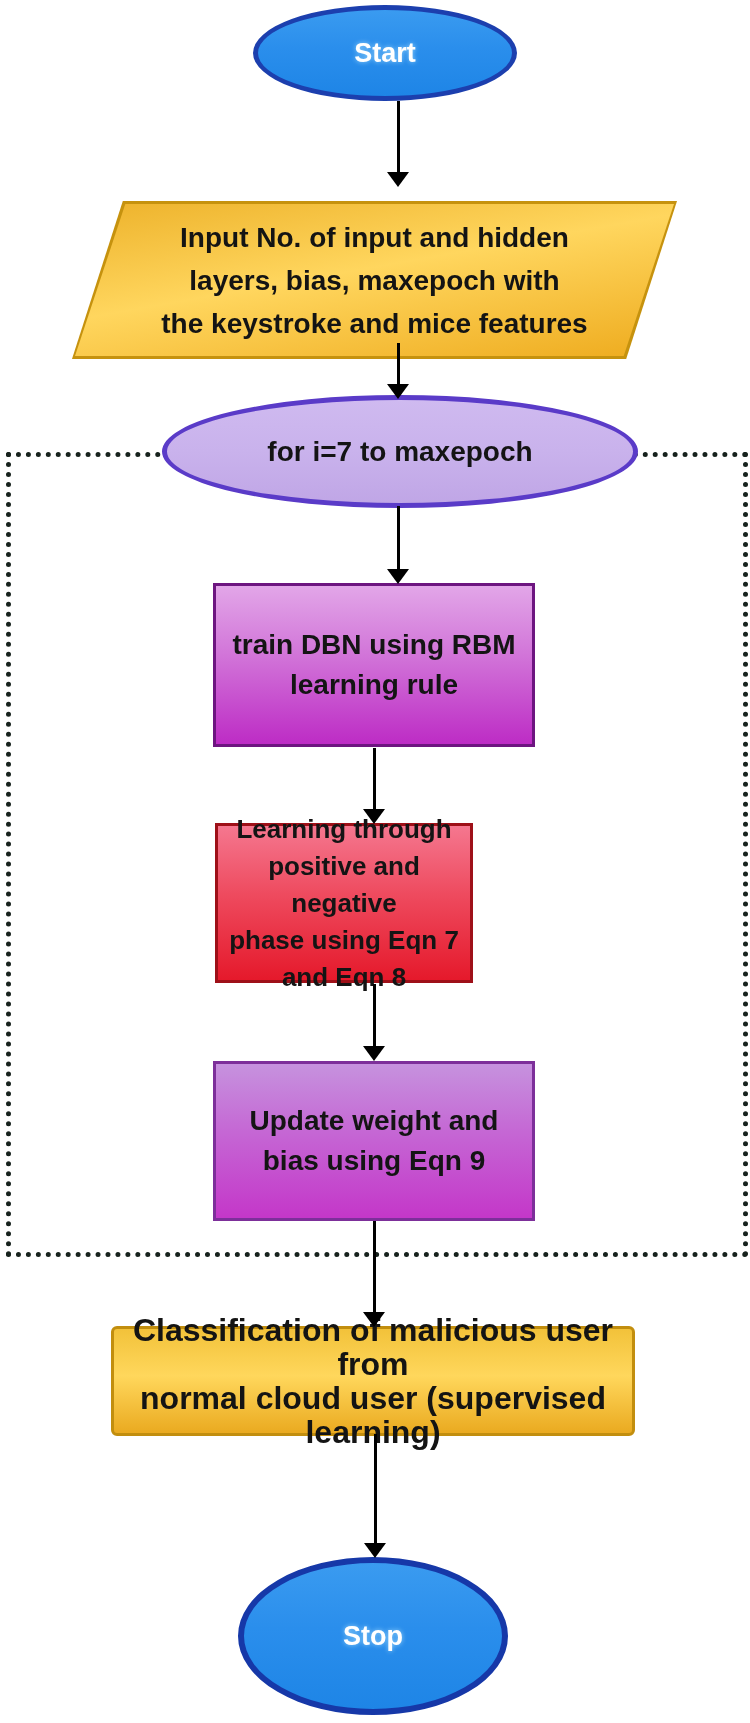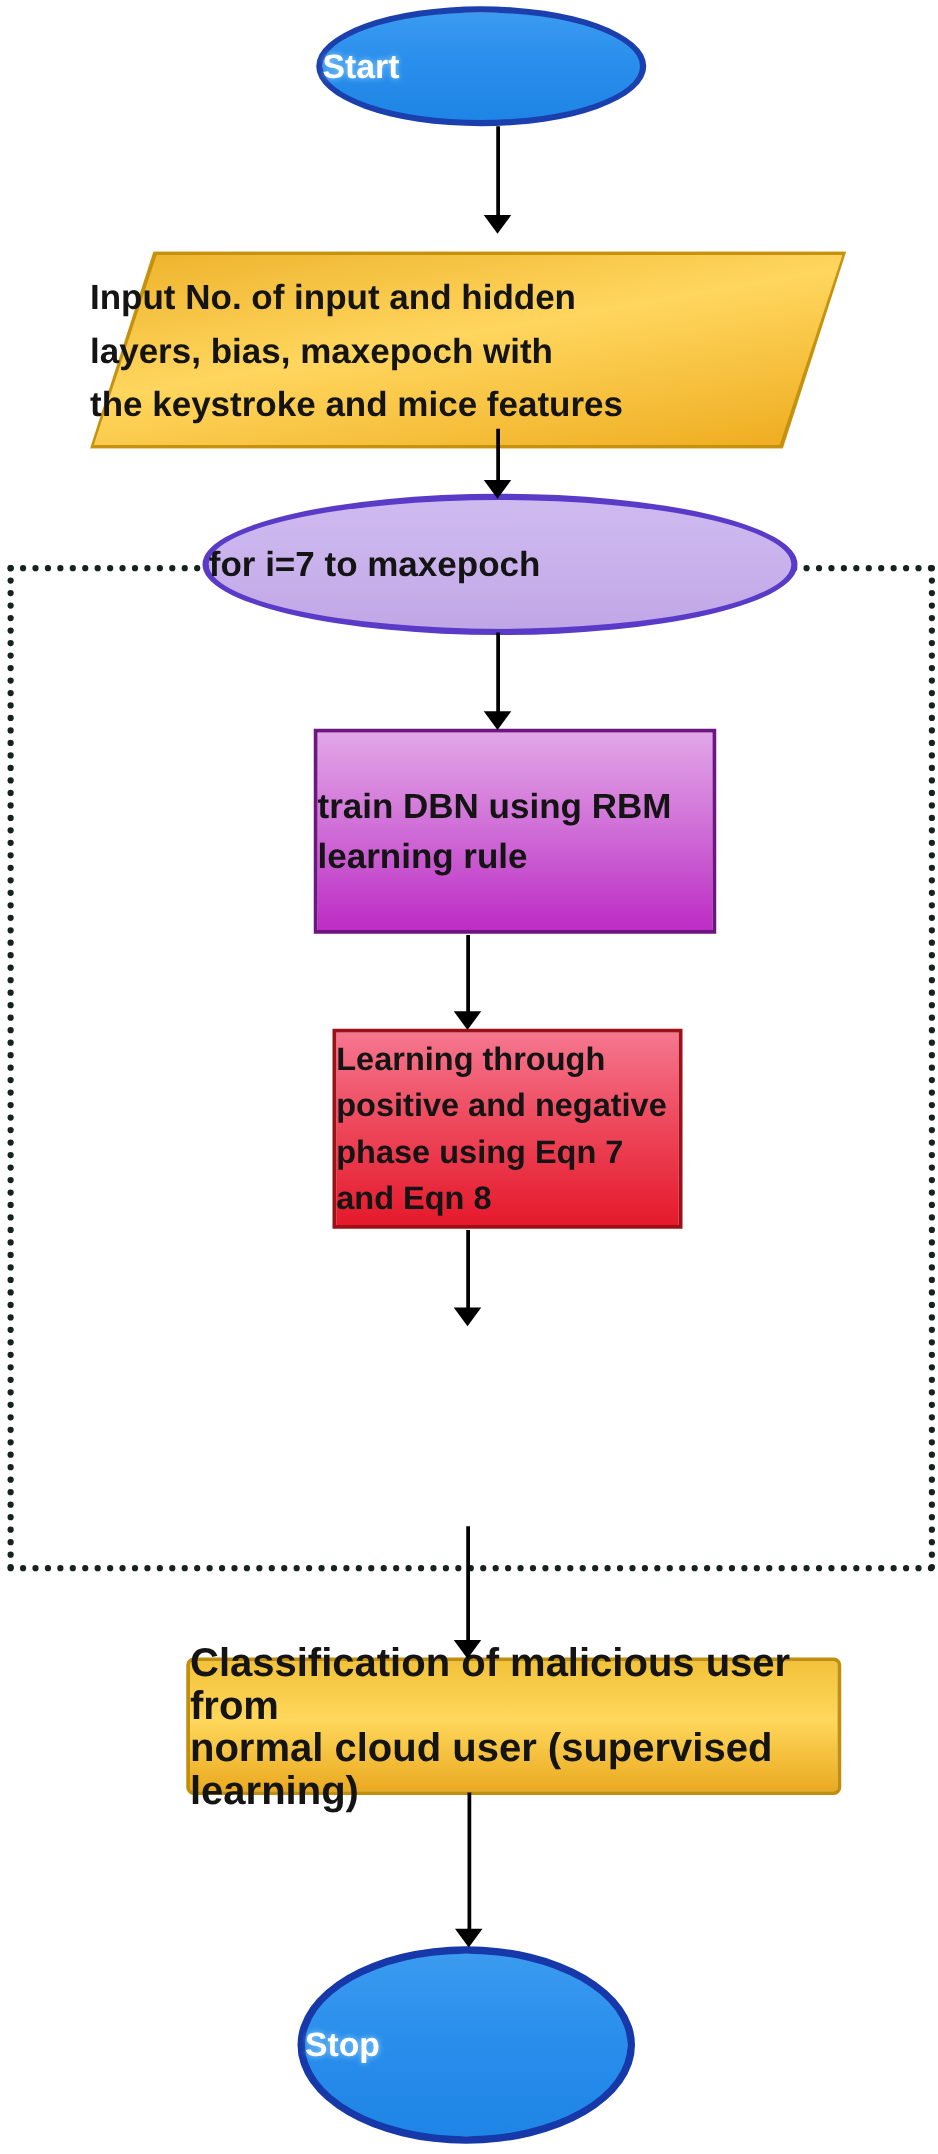--- a/index.html
+++ b/index.html
@@ -5,25 +5,25 @@
   html,body{margin:0;padding:0;background:#ffffff;}
   body{font-family:"Liberation Sans", sans-serif;}
   .canvas{position:relative;width:750px;height:1723px;background:#ffffff;overflow:hidden;}
 
   
   .loop-region{position:absolute;left:6px;top:452px;width:732px;height:795px;
     border:5px dotted #17221d;z-index:1;background:transparent;}
 
   
   .node{position:absolute;display:flex;align-items:center;justify-content:center;
-    color:var(--c-text,#141414);font-weight:700;z-index:2;box-sizing:border-box;}
+    text-align:center;color:var(--c-text,#141414);font-weight:700;z-index:2;box-sizing:border-box;}
   .node .label{white-space:pre-line;width:100%;}
 
   .box{background:linear-gradient(180deg,var(--c-top),var(--c-mid) 45%,var(--c-bottom));
-    border:3px solid var(--c-border);margin-left:38px;}
+    border:3px solid var(--c-border);}
 
   .terminator{border-radius:50%;
     background:linear-gradient(180deg,var(--c-top),var(--c-mid) 45%,var(--c-bottom));
     border:5px solid var(--c-border);}
   .terminator .label{text-shadow:0 0 5px rgba(170,225,255,.85);}
 
   .loop-ellipse{border-radius:50%;
     background:linear-gradient(180deg,var(--c-top),var(--c-mid) 50%,var(--c-bottom));
     border:5px solid var(--c-border);}
 
@@ -34,21 +34,21 @@
   .parallelogram .shape::after{content:"";position:absolute;inset:3px;
     background:linear-gradient(170deg,var(--c-top) 0%,var(--c-mid) 45%,var(--c-bottom) 100%);
     clip-path:polygon(8.4% 0,100% 0,91.6% 100%,0 100%);}
   .parallelogram .label{position:relative;z-index:1;}
 
   
   #node-start{left:253px;top:5px;width:264px;height:96px;font-size:27px;}
   #node-input{left:72px;top:185px;width:605px;height:158px;font-size:28px;line-height:43px;}
   #node-loop{left:162px;top:395px;width:476px;height:113px;font-size:28px;}
   #node-train{left:213px;top:583px;width:322px;height:164px;font-size:28px;line-height:40px;}
-  #node-learning{left:228px;top:823px;width:280px;height:160px;font-size:26px;line-height:37px;}
+  #node-learning{left:215px;top:823px;width:258px;height:160px;font-size:26px;line-height:37px;}
   #node-update{left:213px;top:1061px;width:322px;height:160px;font-size:28px;line-height:40px;}
   #node-classify{left:111px;top:1326px;width:524px;height:110px;font-size:32px;line-height:34px;border-radius:6px;}
   #node-stop{left:238px;top:1557px;width:270px;height:158px;font-size:27px;border-width:6px;}
 
   
   .arrow{position:absolute;width:26px;z-index:3;}
   .arrow .shaft{position:absolute;left:50%;top:0;bottom:11px;width:3px;margin-left:-1.5px;background:#000;}
   .arrow .head{position:absolute;left:50%;bottom:0;margin-left:-11px;width:0;height:0;
     border-left:11px solid transparent;border-right:11px solid transparent;border-top:15px solid #000;}
   #arrow-1{left:385px;top:101px;height:86px;}
@@ -115,20 +115,24 @@
 learning rule</div>
   </div>
 
   <div class="node box" id="node-learning" style="--c-top: #f5778f; --c-mid: #ee4a5e; --c-bottom: #e5192b; --c-border: #9e1018; --c-text: #141414;">
     <div class="label">Learning through
 positive and negative
 phase using Eqn 7
 and Eqn 8</div>
   </div>
 
+  <div class="node box" id="node-update" style="--c-top: #c692de; --c-mid: #c566d4; --c-bottom: #c437c9; --c-border: #7d2f9a; --c-text: #141414;">
+    <div class="label">Update weight and
+bias using Eqn 9</div>
+  </div>
 
   <div class="node box" id="node-classify" style="--c-top: #f2c23a; --c-mid: #ffd75c; --c-bottom: #eaaa20; --c-border: #c28e0e; --c-text: #141414;">
     <div class="label">Classification of malicious user from
 normal cloud user (supervised
 learning)</div>
   </div>
 
   <div class="node terminator" id="node-stop" style="--c-top: #3a9bf0; --c-mid: #2a8eec; --c-bottom: #1e85e6; --c-border: #1638a8; --c-text: #ffffff;">
     <div class="label">Stop</div>
   </div>

